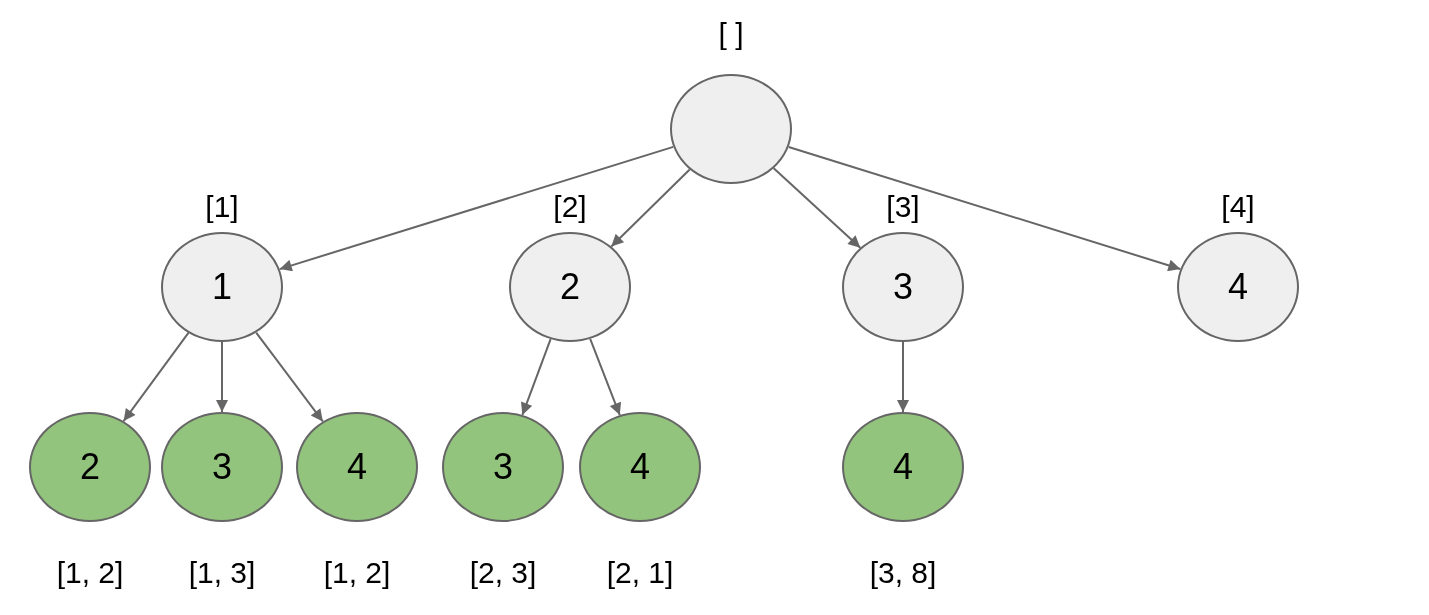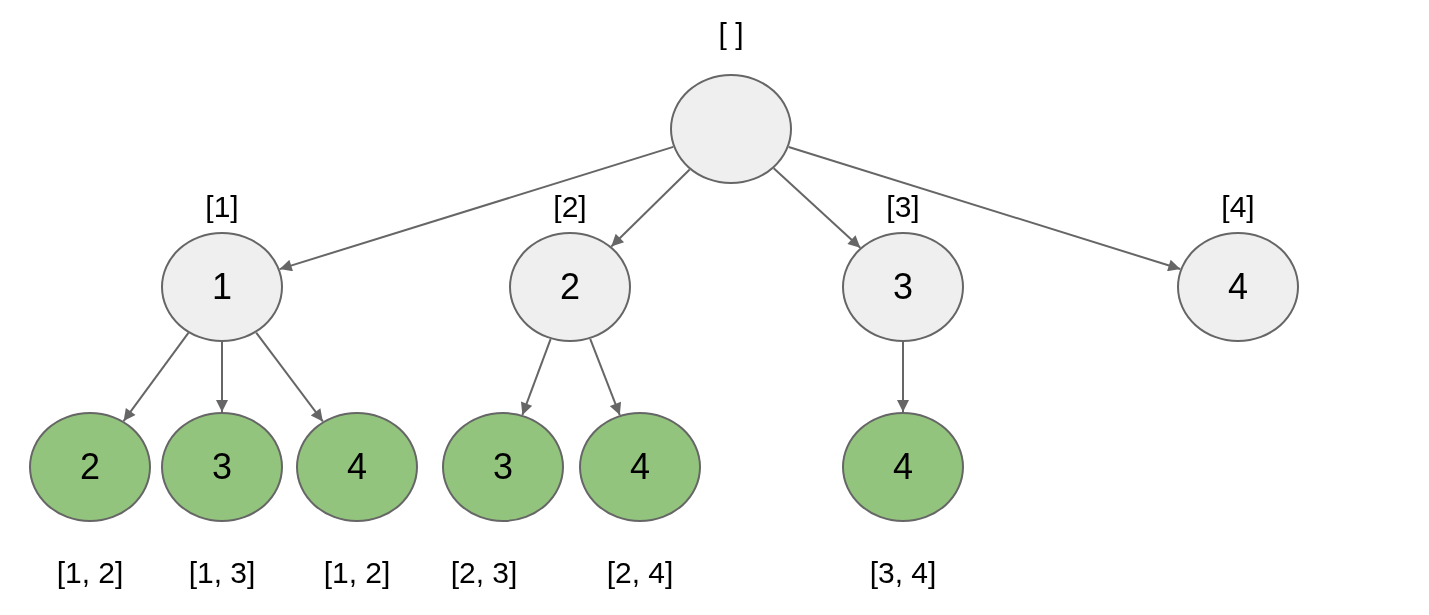--- a/index.html
+++ b/index.html
@@ -100,23 +100,23 @@
         <span class="node-value">3</span>
       </div>
       <div class="caption" style="left: 222px; top: 573px;">[1, 3]</div>
       <div class="node result" style="left: 296px; top: 412px; width: 122px; height: 110px;">
         <span class="node-value">4</span>
       </div>
       <div class="caption" style="left: 357px; top: 573px;">[1, 2]</div>
       <div class="node result" style="left: 442px; top: 412px; width: 122px; height: 110px;">
         <span class="node-value">3</span>
       </div>
-      <div class="caption" style="left: 484px; top: 573px;">[2, 3]</div>
+      <div class="caption" style="left: 503px; top: 573px;">[2, 3]</div>
       <div class="node result" style="left: 579px; top: 412px; width: 122px; height: 110px;">
         <span class="node-value">4</span>
       </div>
-      <div class="caption" style="left: 640px; top: 573px;">[2, 4]</div>
+      <div class="caption" style="left: 640px; top: 573px;">[2, 1]</div>
       <div class="node result" style="left: 842px; top: 412px; width: 122px; height: 110px;">
         <span class="node-value">4</span>
       </div>
-      <div class="caption" style="left: 903px; top: 573px;">[3, 4]</div>
+      <div class="caption" style="left: 903px; top: 573px;">[3, 8]</div>
     </div>
 </div>
 
 </body></html>

